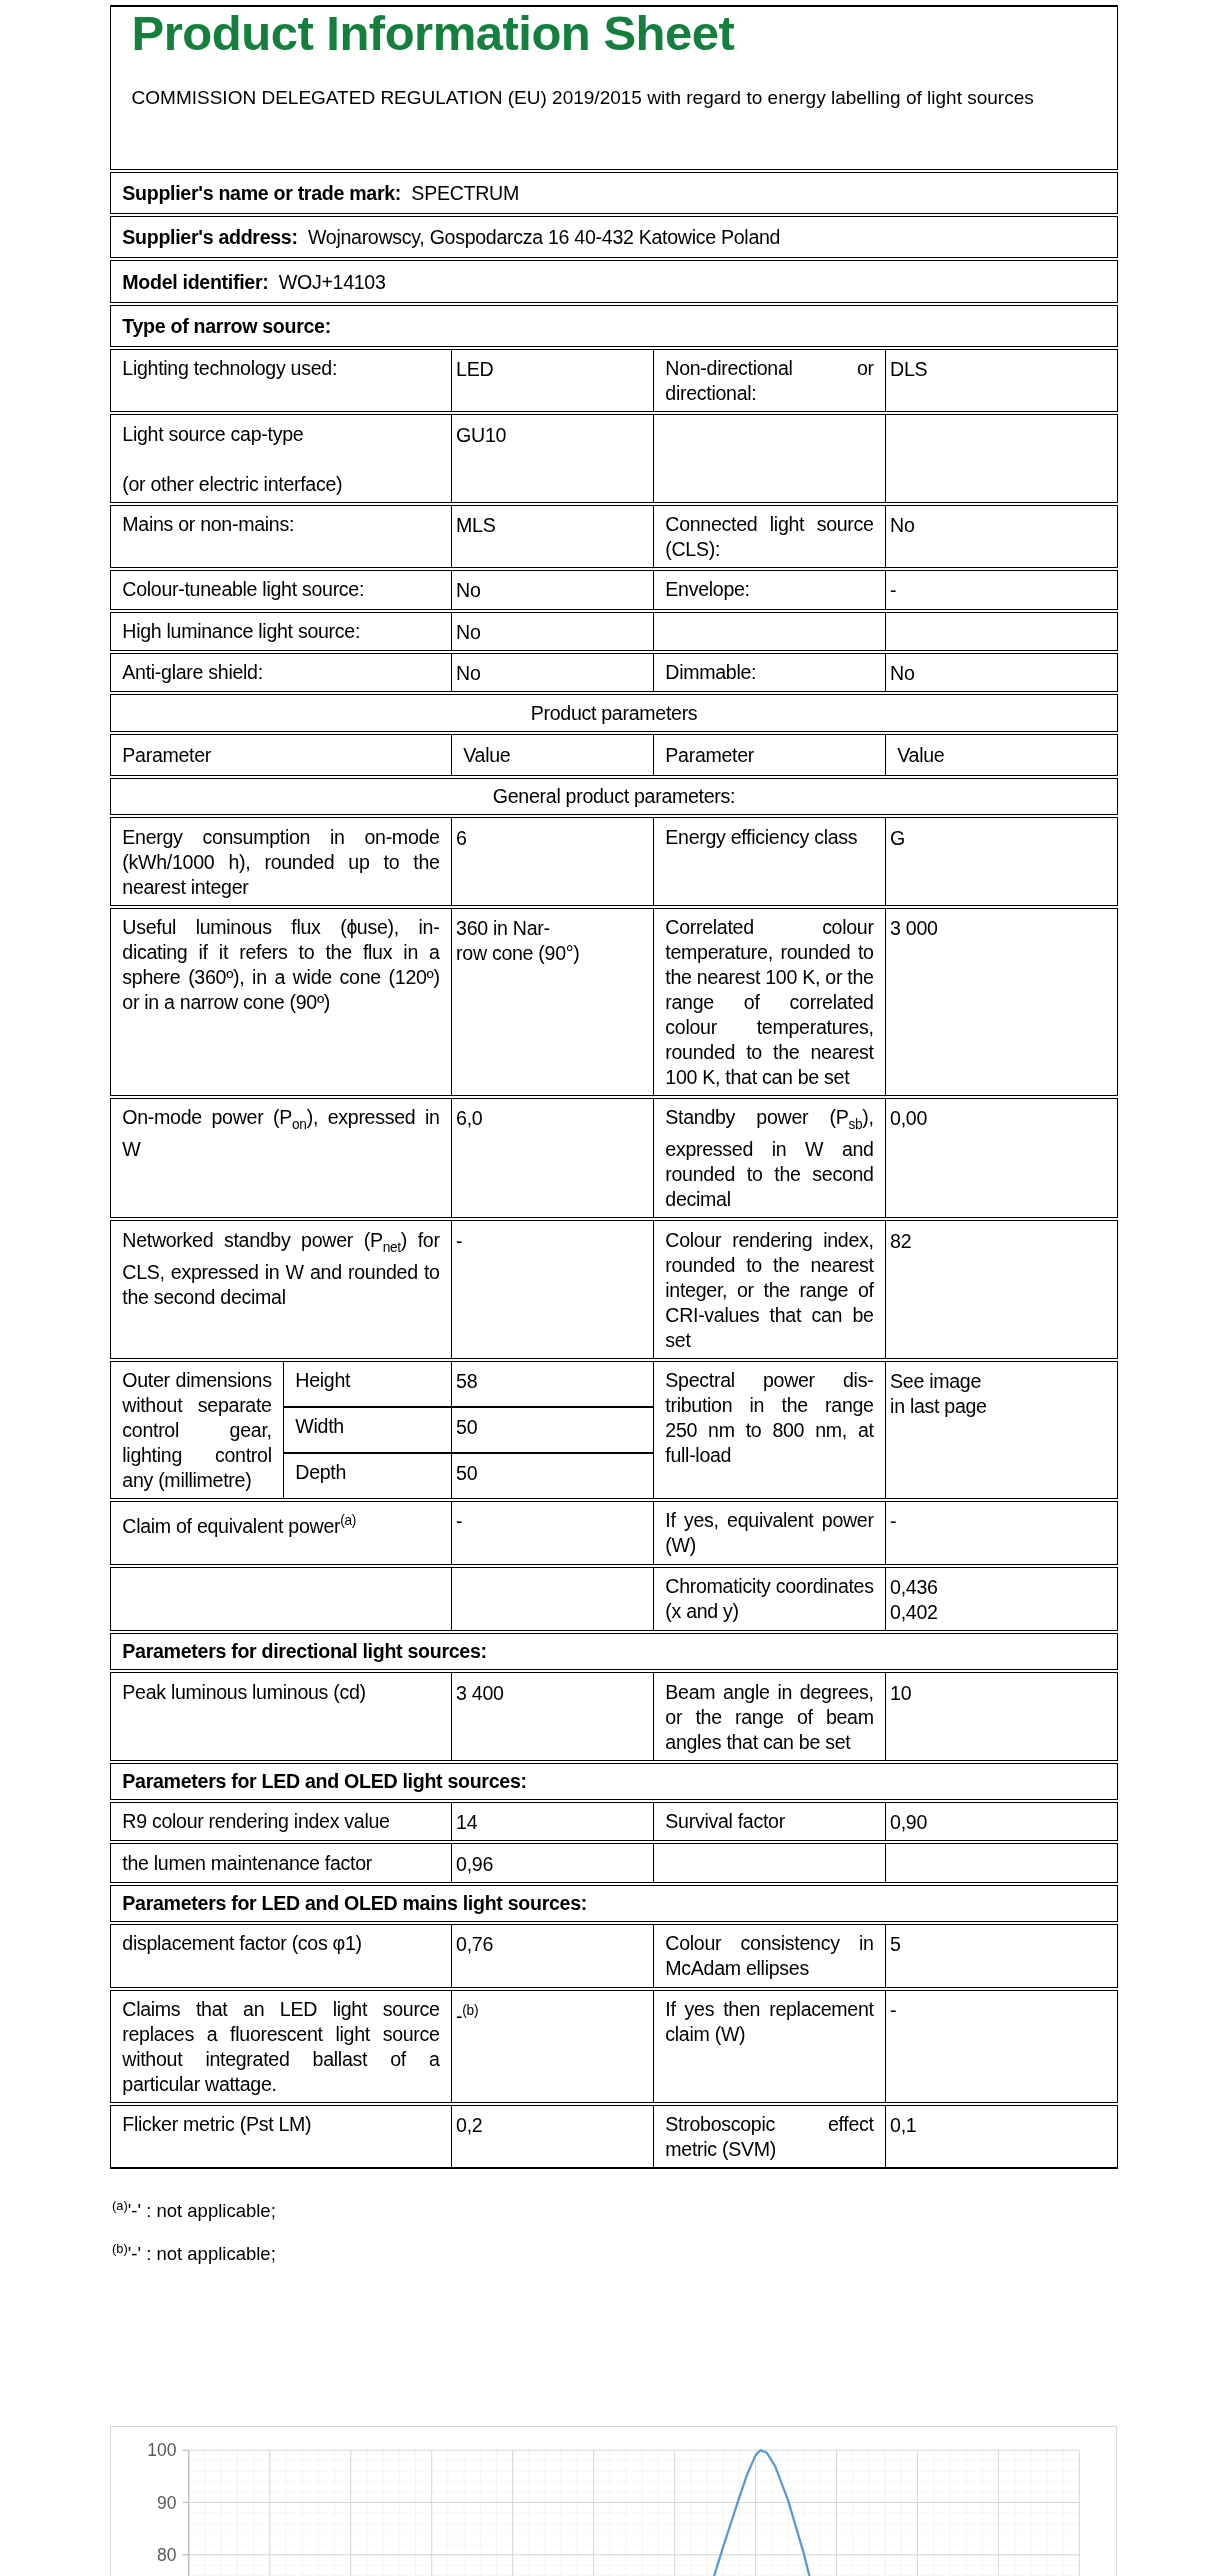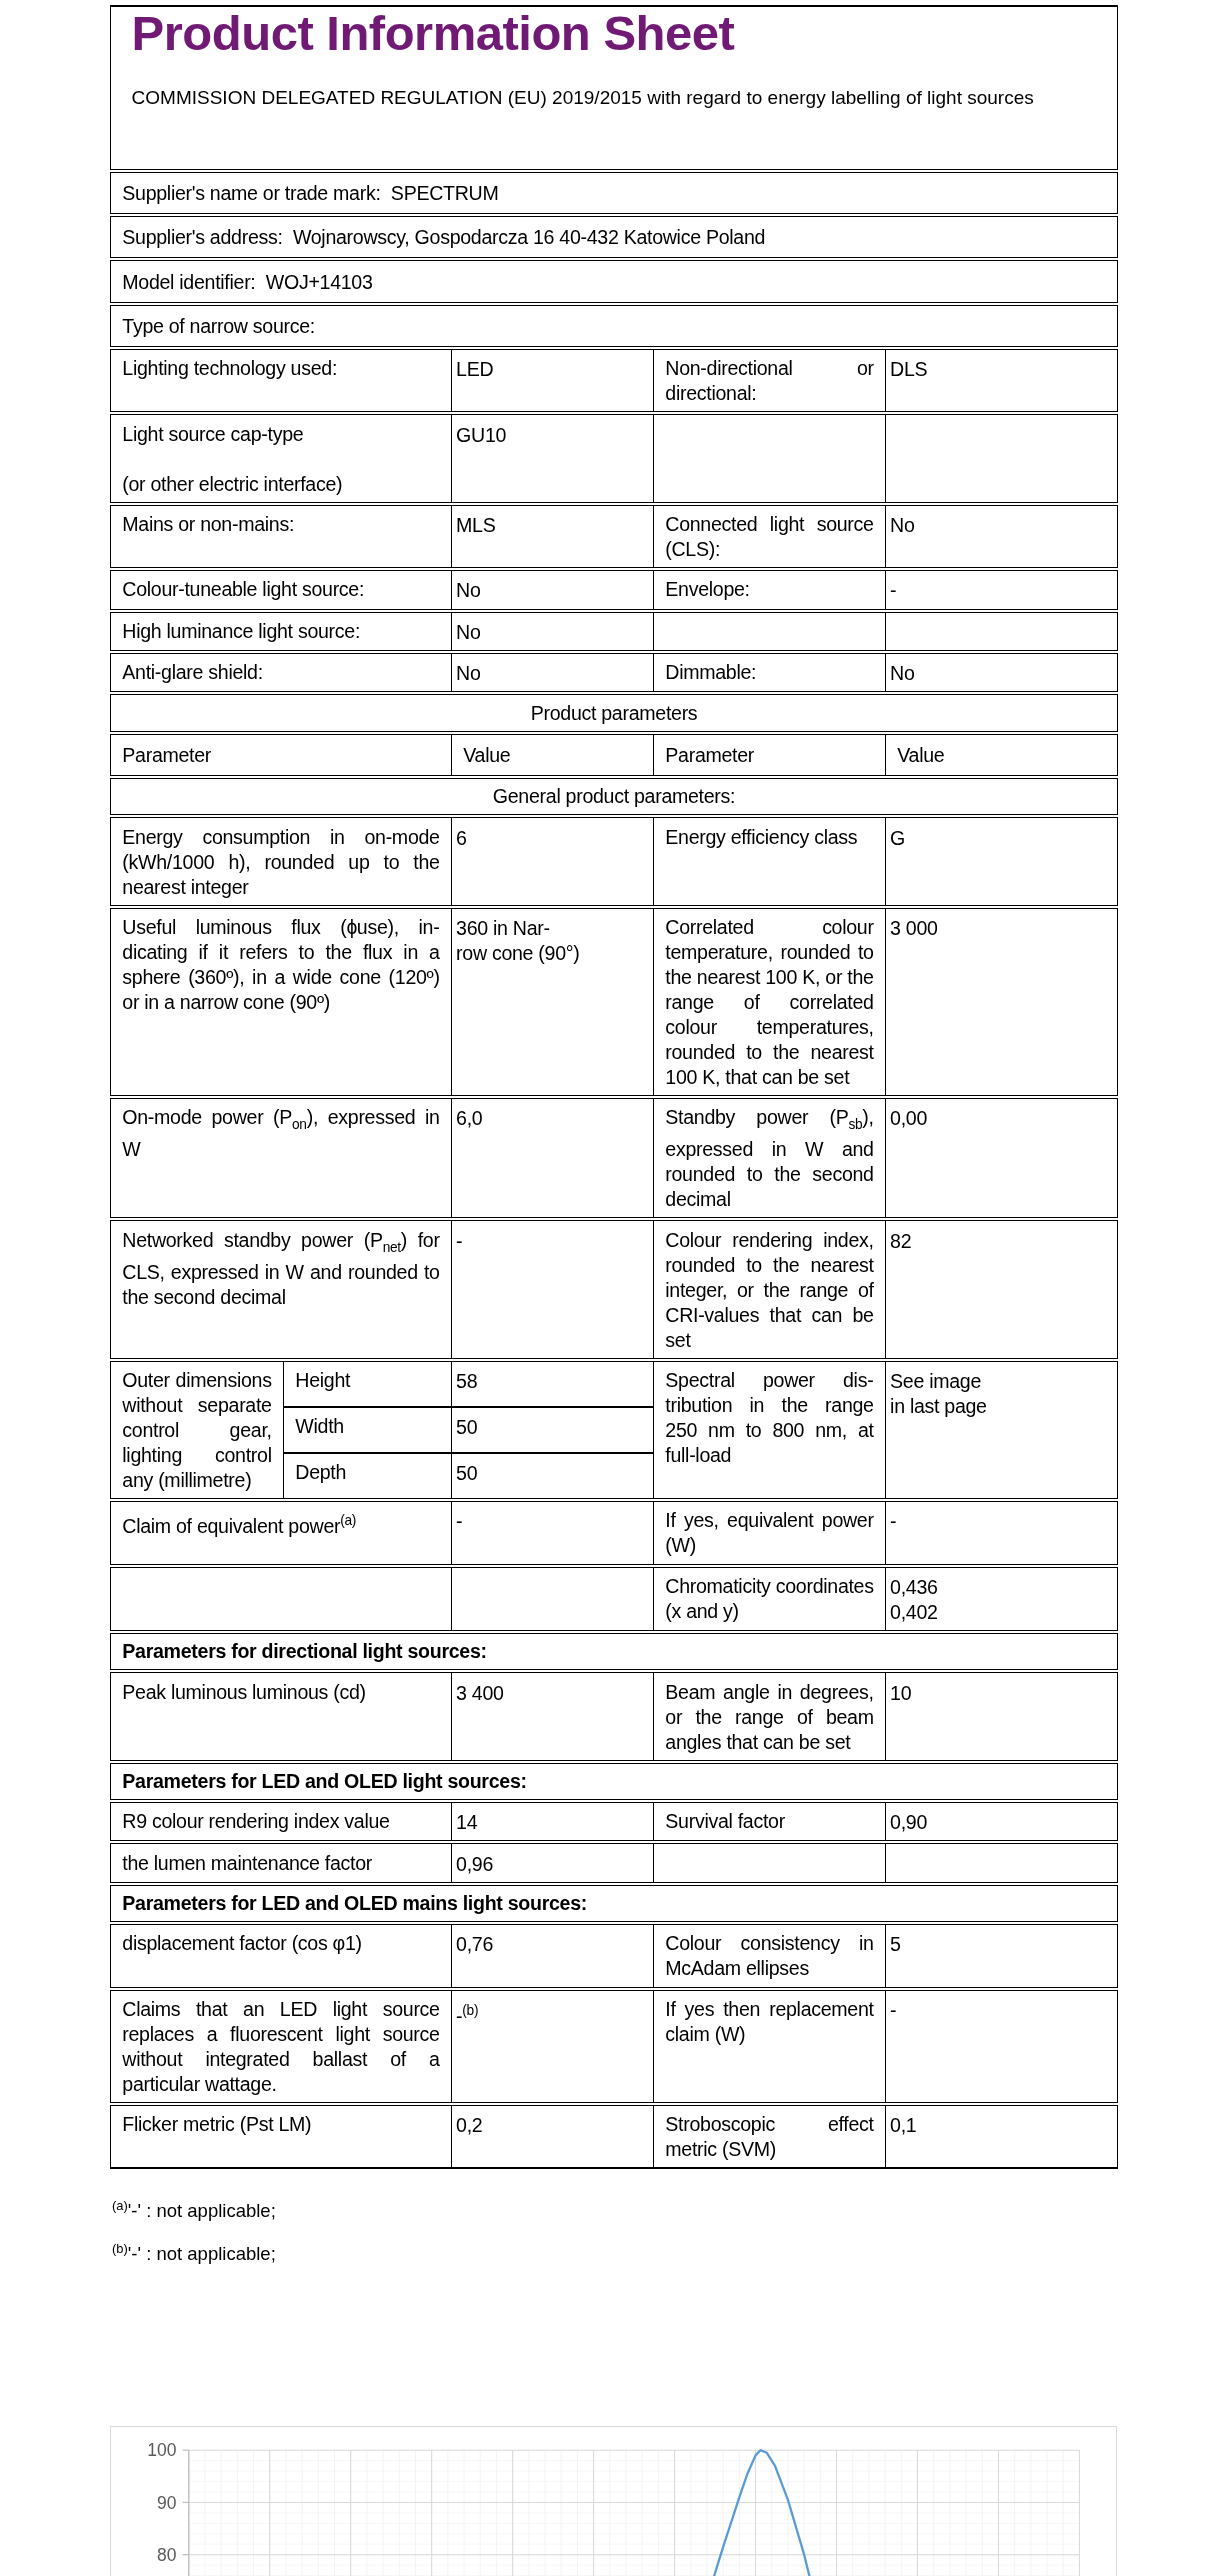--- a/index.html
+++ b/index.html
@@ -11,21 +11,21 @@
   .ptable tr.first td{border-top:2.1px solid #000;}
   .ptable tr:last-child td{border-bottom:2.6px solid #000;}
   .ptable td.sub{border-top:2.6px solid #000;}
   .hdrcell{padding:13.4px 20.6px 49px;}
   .doc-title{font-size:49px;font-weight:bold;letter-spacing:-0.5px;}
   .doc-sub{font-size:19px;line-height:45px;margin-top:29px;letter-spacing:0;}
   .pcell{text-align:justify;padding:6.2px 11.3px 5.2px;}
   .vcell{text-align:left;padding:7.2px 4.1px 5.2px;}
   .chead{text-align:center;font-weight:normal;padding:5.2px;}
   .lhead{text-align:left;font-weight:bold;padding:5.2px 11.3px;}
-  .irow-label{font-weight:normal;margin-top:12px;}
+  .irow-label{font-weight:bold;margin-top:12px;}
   .irow-pad{padding:8.2px 11.3px 7.2px;}
   sub{font-size:70%;}
   sup{font-size:70%;}
 
   
   .footnotes{margin:17.5px 0 0 112px;font-size:18.5px;line-height:38px;}
 
   
   .chart-box{position:absolute;left:110px;top:2426px;width:1007px;height:645px;border:1px solid #d9d9d9;box-sizing:border-box;background:#fff;}
 </style>
@@ -36,21 +36,21 @@
   <colgroup>
       <col style="width:173px">
       <col style="width:168px">
       <col style="width:202px">
       <col style="width:232px">
       <col style="width:232px">
     </colgroup>
   <tbody id="param-table-body">
     <tr class="first">
       <td colspan="5" class="hdrcell">
-        <div class="doc-title" style="color: #701a75;">Product Information Sheet</div>
+        <div class="doc-title" style="color: #15803d;">Product Information Sheet</div>
         <div class="doc-sub">COMMISSION DELEGATED REGULATION (EU) 2019/2015 with regard to energy labelling of light sources</div>
       </td>
     </tr>
   <tr>
         <td class="irow-pad" colspan="5"><span class="irow-label">Supplier's name or trade mark:</span>&nbsp; SPECTRUM</td>
       </tr>
       <tr>
         <td class="irow-pad" colspan="5"><span class="irow-label">Supplier's address:</span>&nbsp; Wojnarowscy, Gospodarcza 16 40-432 Katowice Poland</td>
       </tr>
       <tr>

